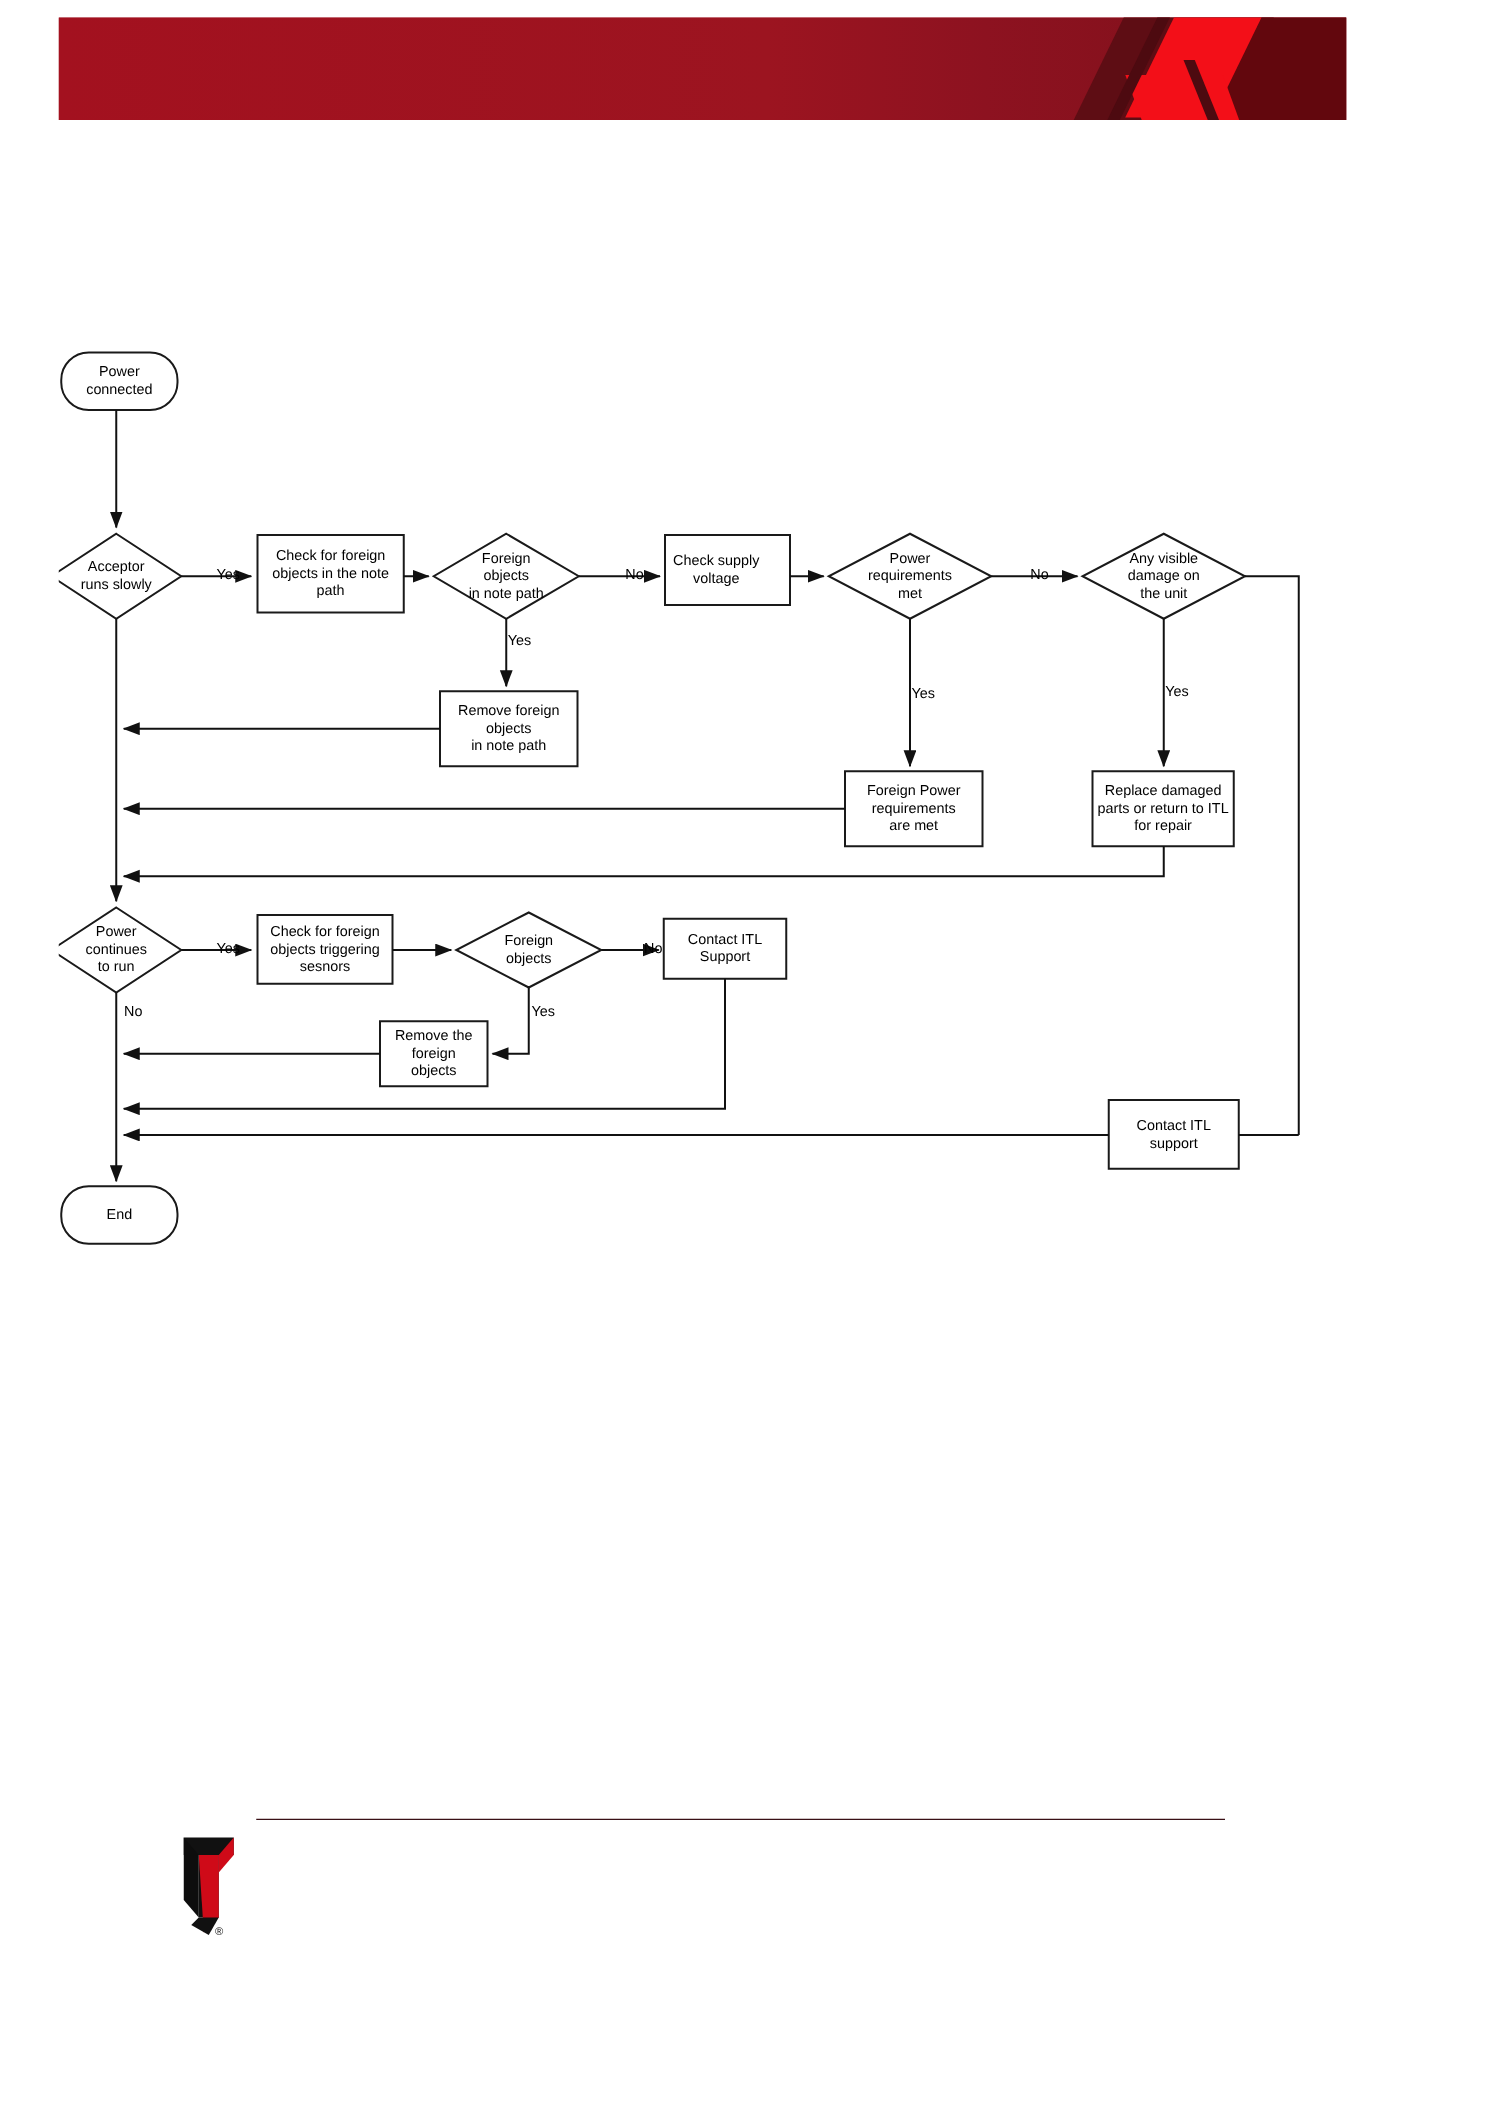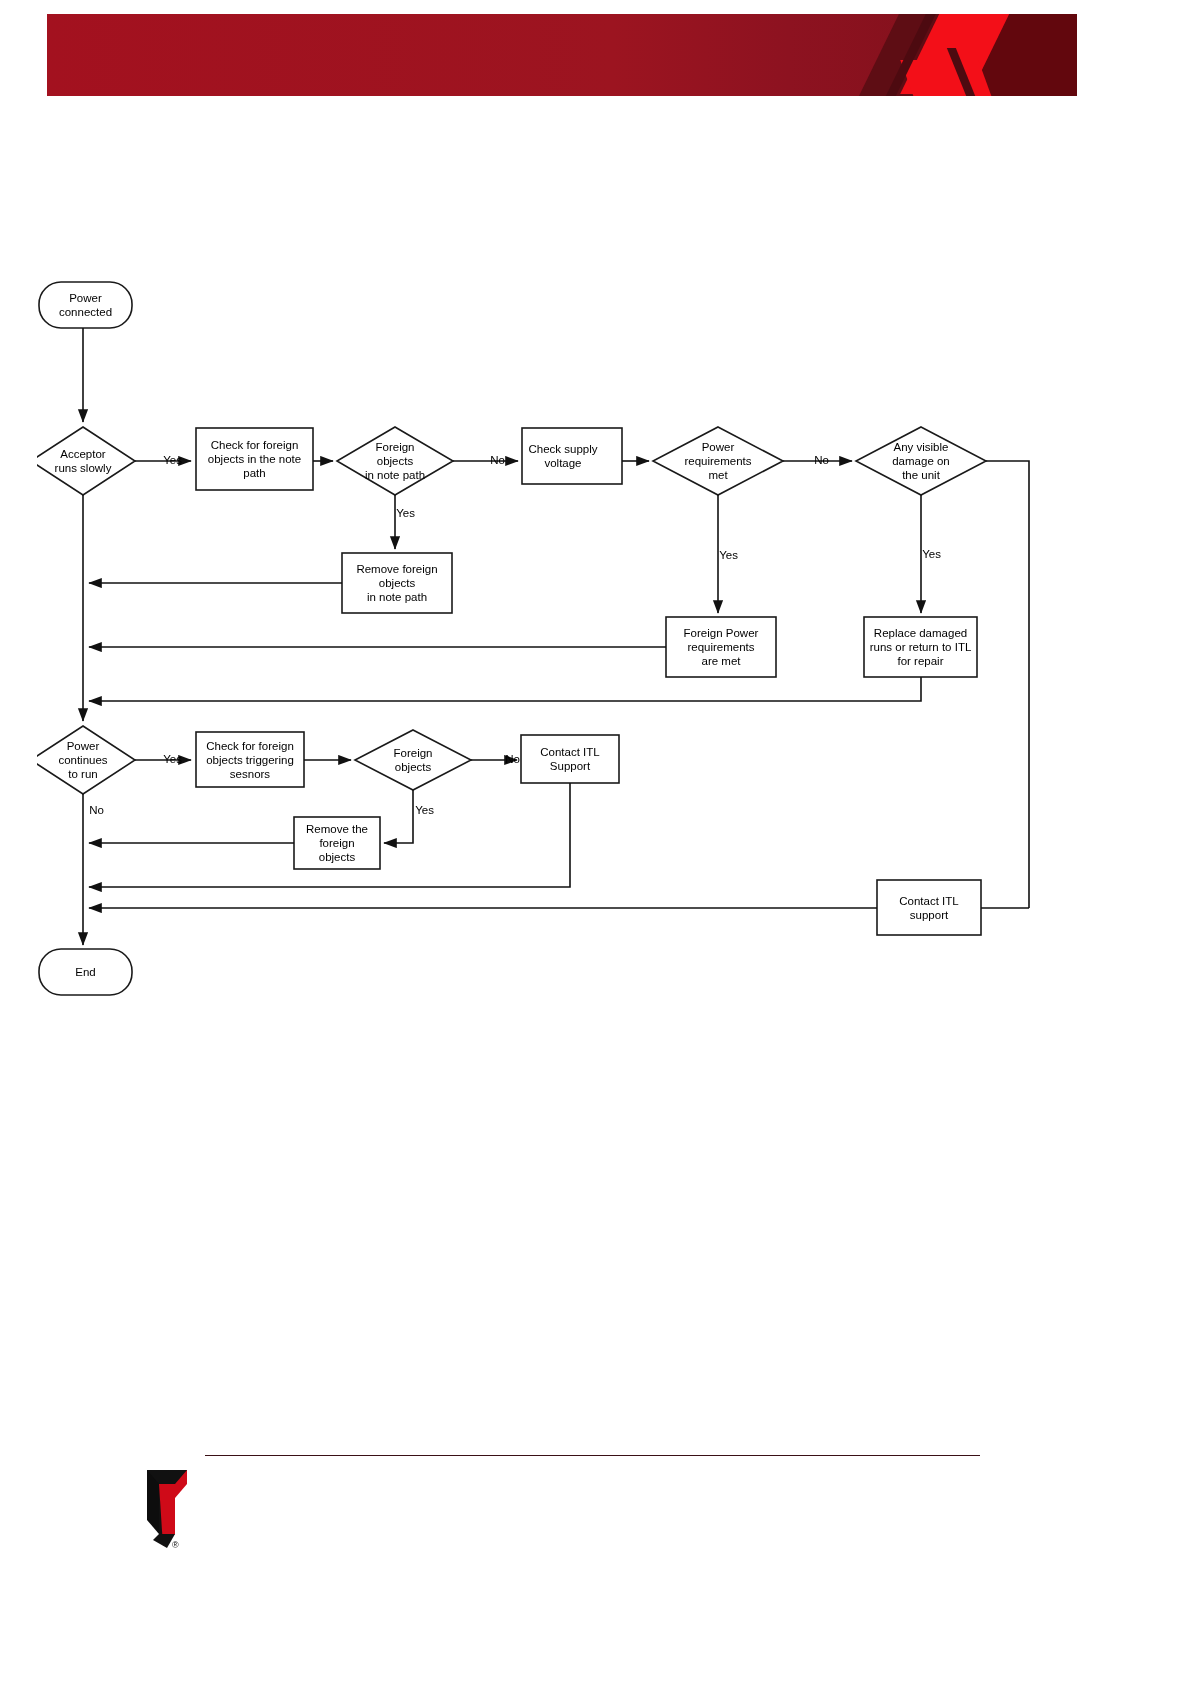--- a/index.html
+++ b/index.html
@@ -38,21 +38,21 @@
     left:852px;top:-10px;width:10px;height:130px;background:#4d0a10;
     transform:skewX(-26deg);
   }
   .bs-slash2{
     left:918px;top:34px;width:9px;height:90px;background:#4d0a10;
     transform:skewX(22deg);
   }
 
   
   .chart-canvas{
-    position:absolute;left:37px;top:267px;width:1000px;height:738px;
+    position:absolute;left:47px;top:267px;width:1000px;height:738px;
     background:#ffffff;
   }
   .chart-svg{position:absolute;left:0;top:0;}
 
   
   .node-label{
     position:absolute;display:flex;align-items:center;justify-content:center;
     text-align:center;font-size:11.5px;line-height:14px;color:#000;
     pointer-events:none;white-space:pre-line;
   }
@@ -209,21 +209,21 @@
 
   <div class="node-label" style="left:629px;top:350px;width:110px;height:60px;">Foreign Power
 requirements
 are met</div>
 
   <div class="node-label" style="left:827px;top:168px;width:114px;height:52px;">Any visible
 damage on
 the unit</div>
 
   <div class="node-label" style="left:827px;top:350px;width:113px;height:60px;">Replace damaged
-runs or return to ITL
+parts or return to ITL
 for repair</div>
 
   <div class="node-label" style="left:-6px;top:469px;width:104px;height:48px;">Power
 continues
 to run</div>
 
   <div class="node-label" style="left:159px;top:465px;width:108px;height:55px;">Check for foreign
 objects triggering
 sesnors</div>
 

